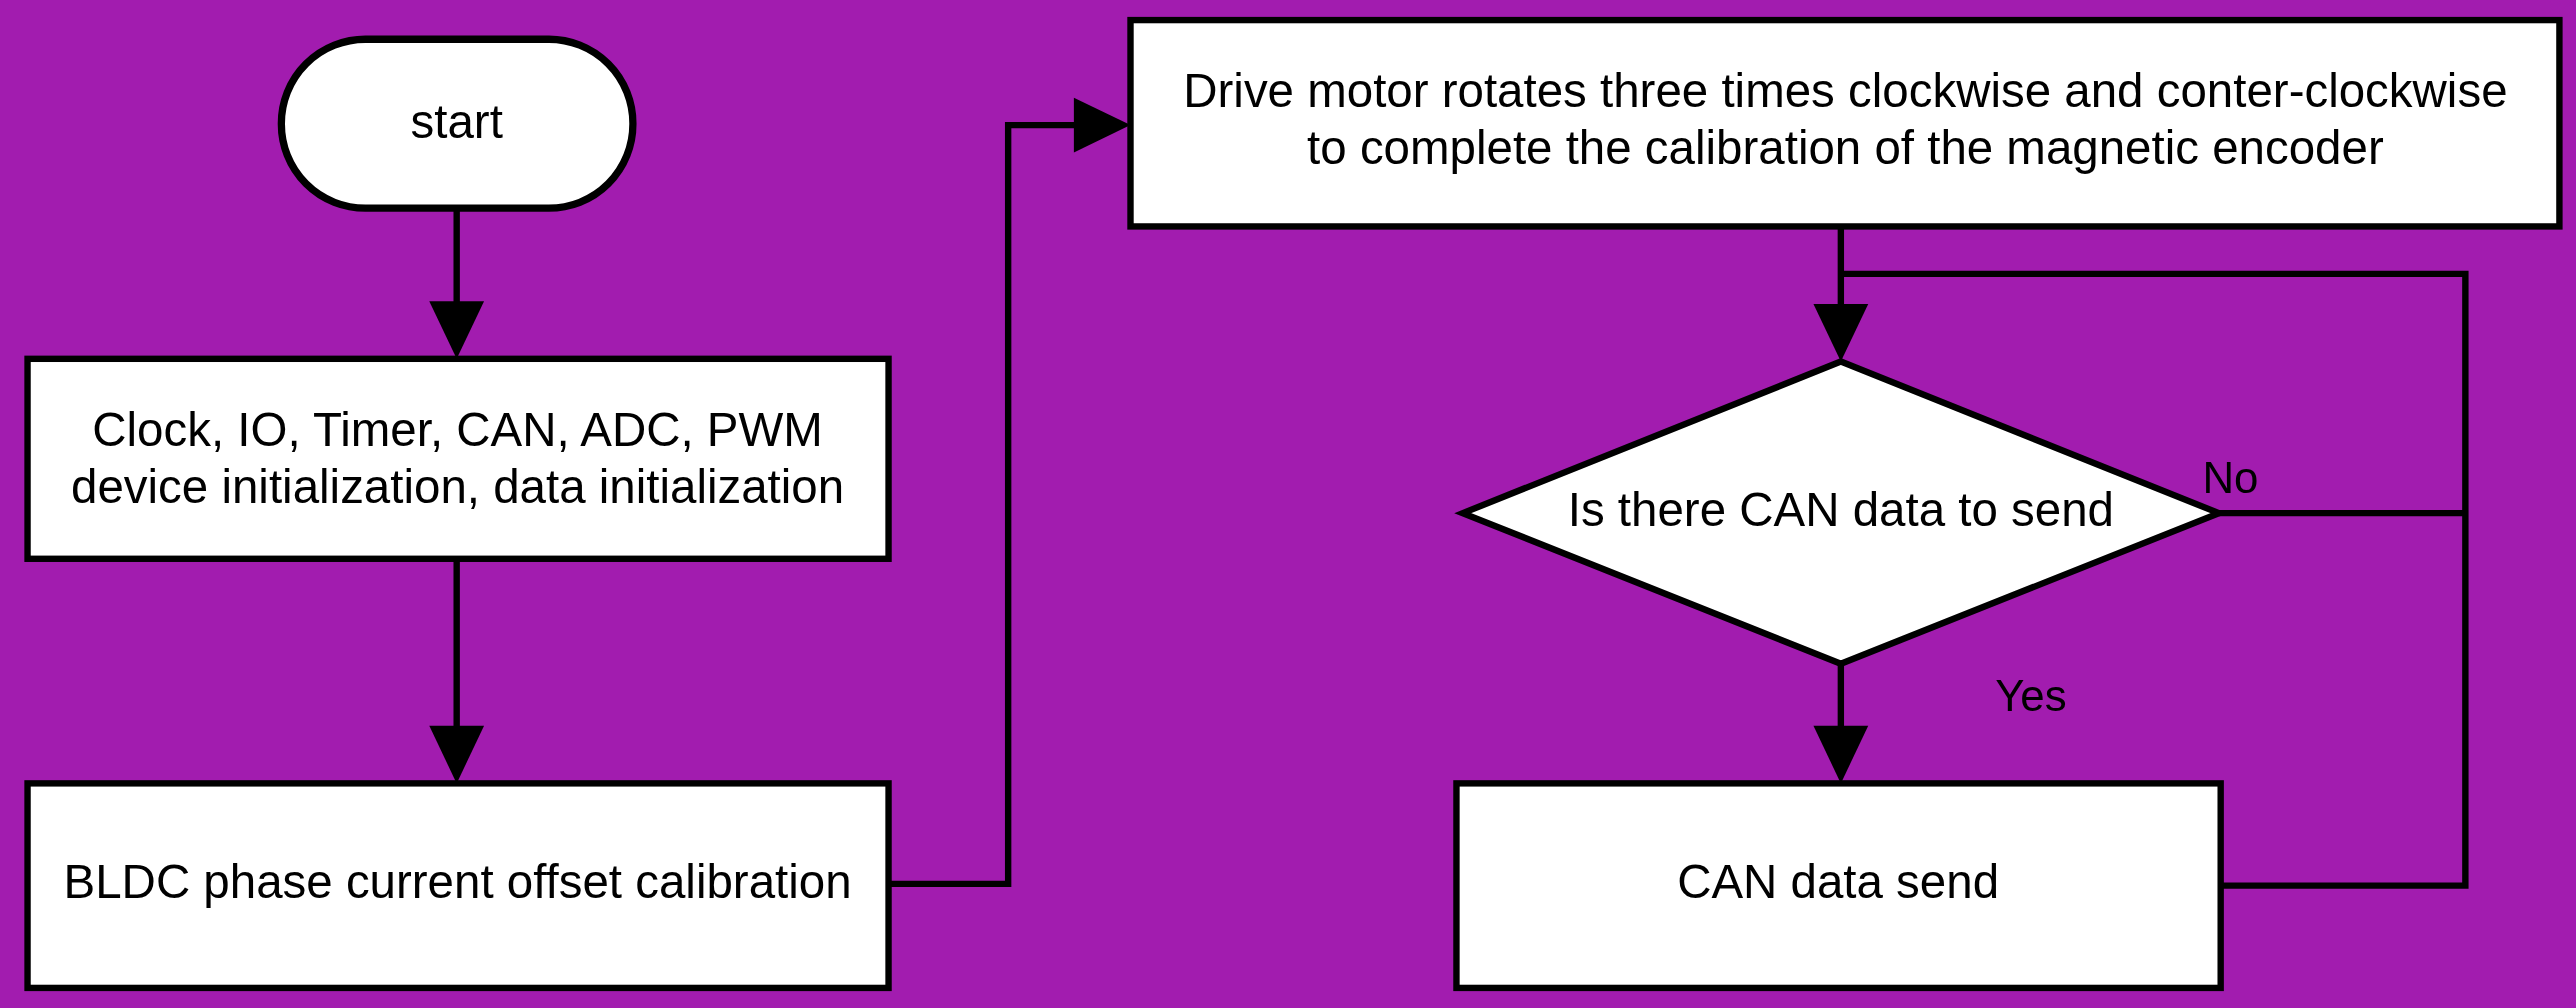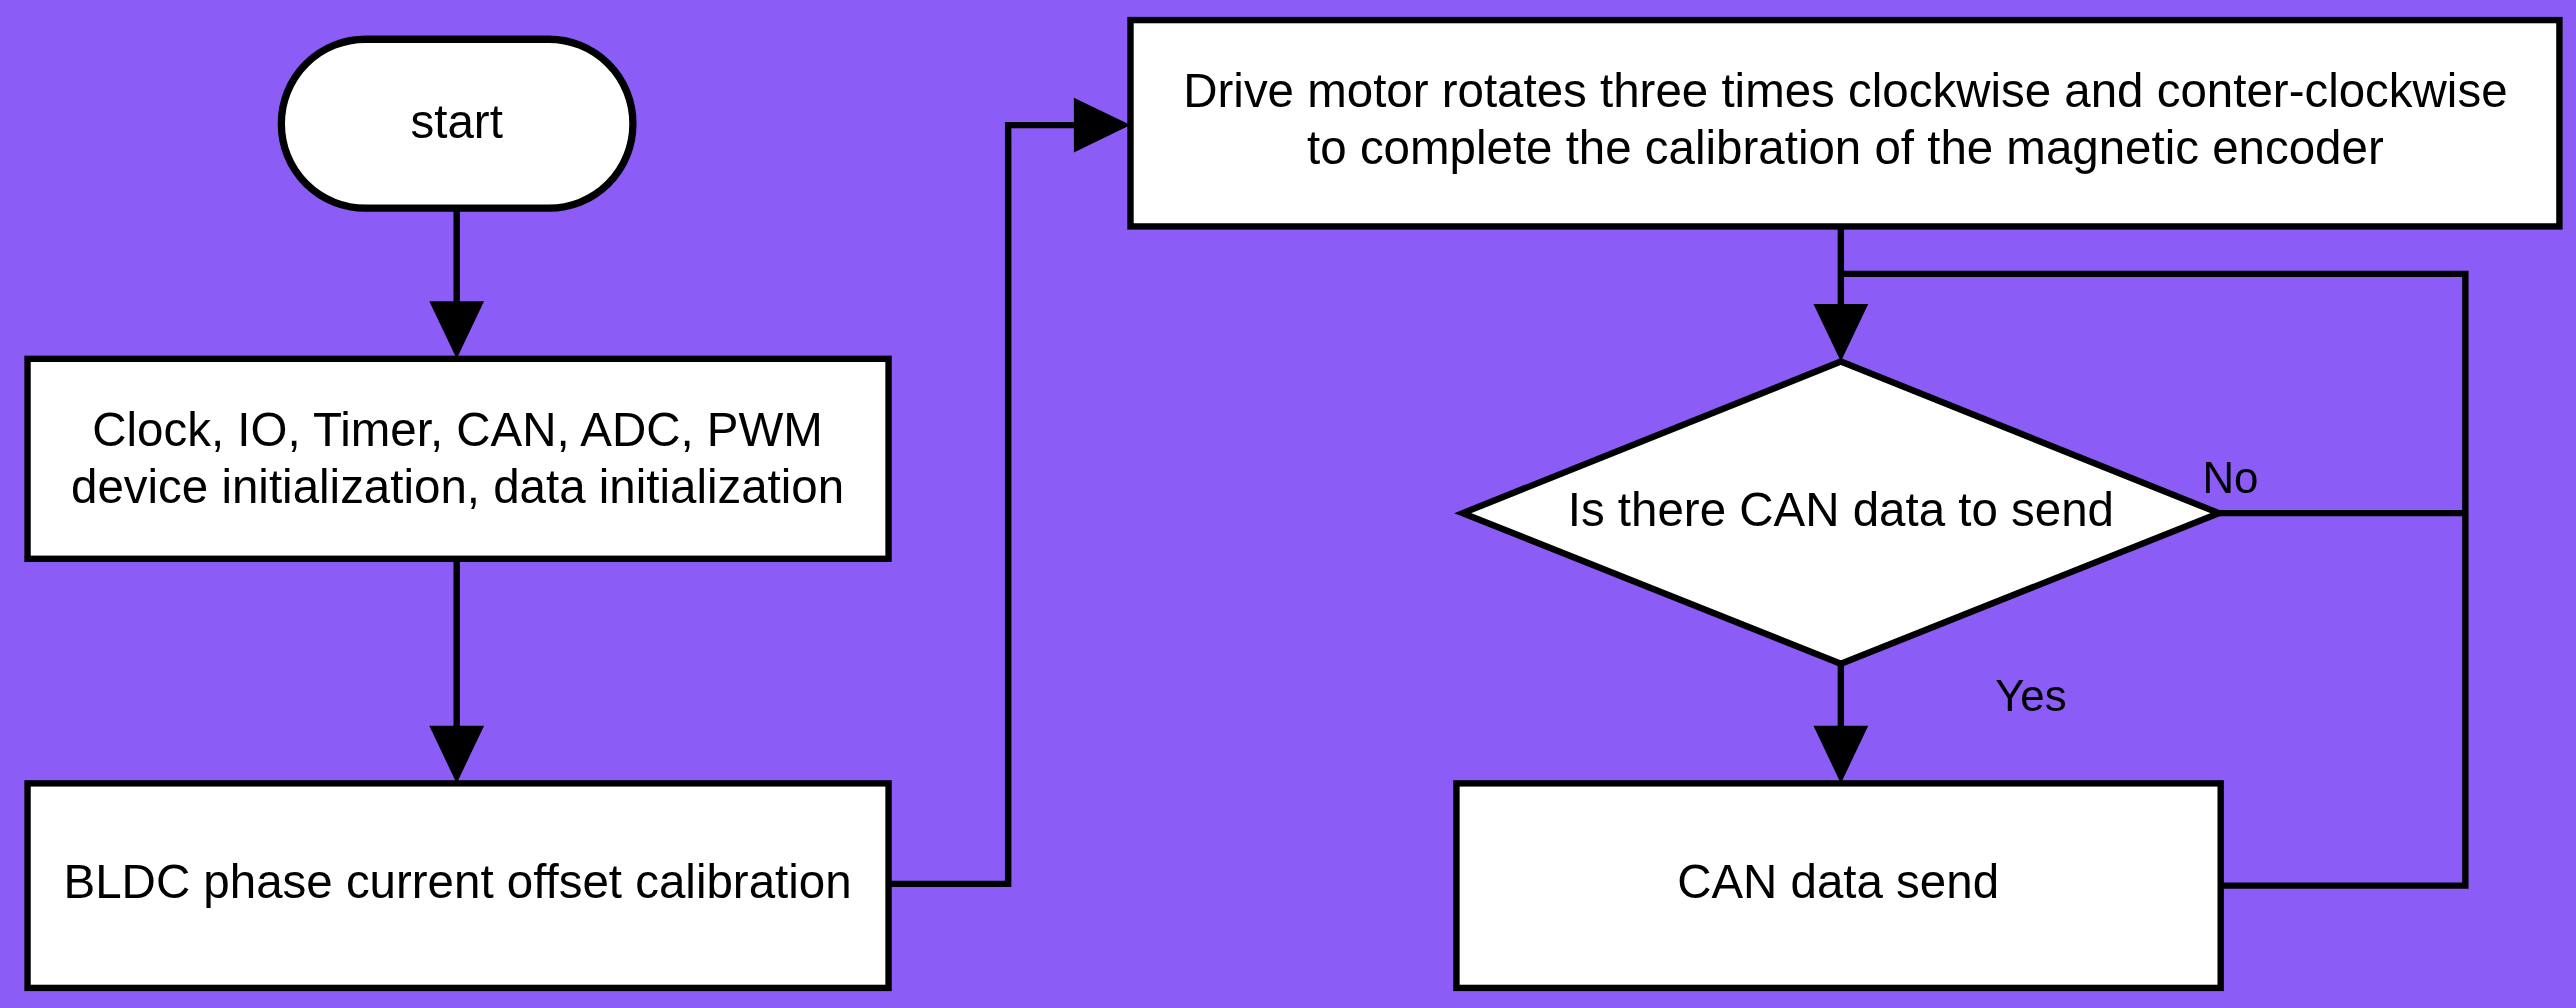--- a/index.html
+++ b/index.html
@@ -10,21 +10,21 @@
   body {
     width: 2576px;
     height: 1008px;
     overflow: hidden;
     font-family: "Liberation Sans", sans-serif;
   }
   #flow-root {
     position: relative;
     width: 2576px;
     height: 1008px;
-    background: #8b5cf6;
+    background: #a21caf;
   }
   svg#flow-svg {
     position: absolute;
     top: 0;
     left: 0;
     width: 2576px;
     height: 1008px;
     display: block;
   }
   .node-shape {

